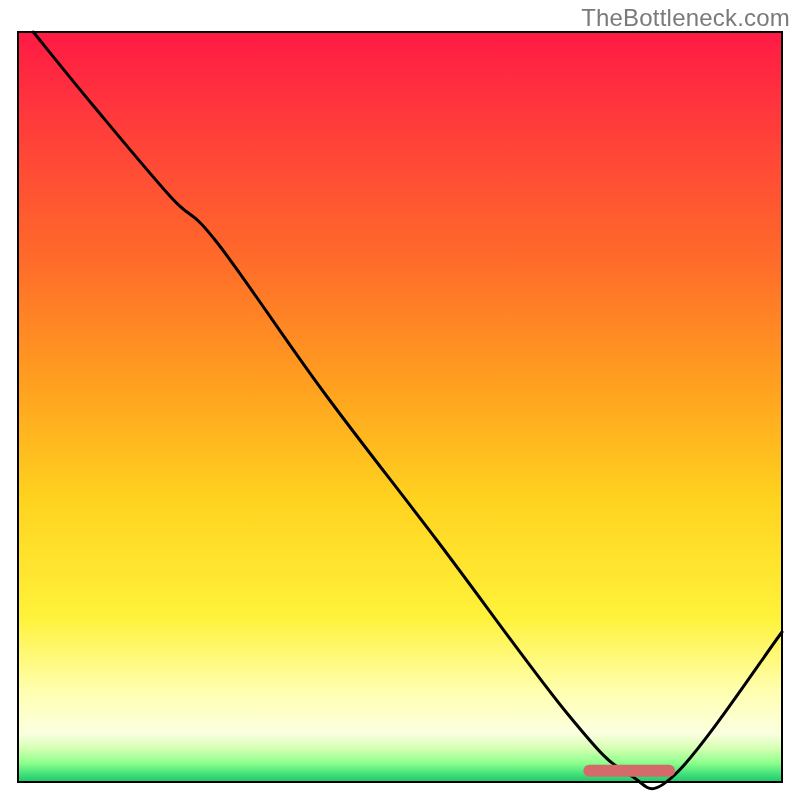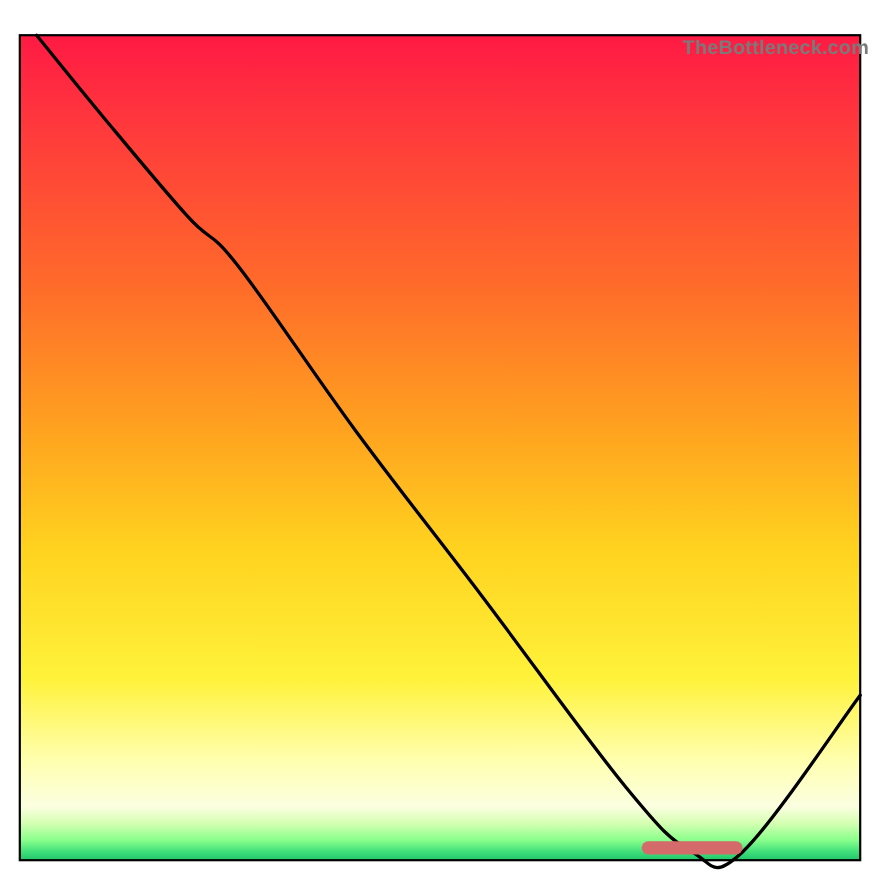--- a/index.html
+++ b/index.html
@@ -13,26 +13,25 @@
   }
   .wrap {
     position: relative;
     width: 800px;
     height: 800px;
   }
   .watermark {
     position: absolute;
     top: 4px;
     right: 10px;
-    font-size: 18px;
-    font-weight: 700;
+    font-size: 24px;
+    font-weight: 400;
     color: #7a7a7a;
     letter-spacing: 0.2px;
     user-select: none;
-    margin-top: 29px;
   }
   svg {
     display: block;
   }
 </style>
 </head>
 <body>
 
 <div class="wrap">
   <div class="watermark">TheBottleneck.com</div>

